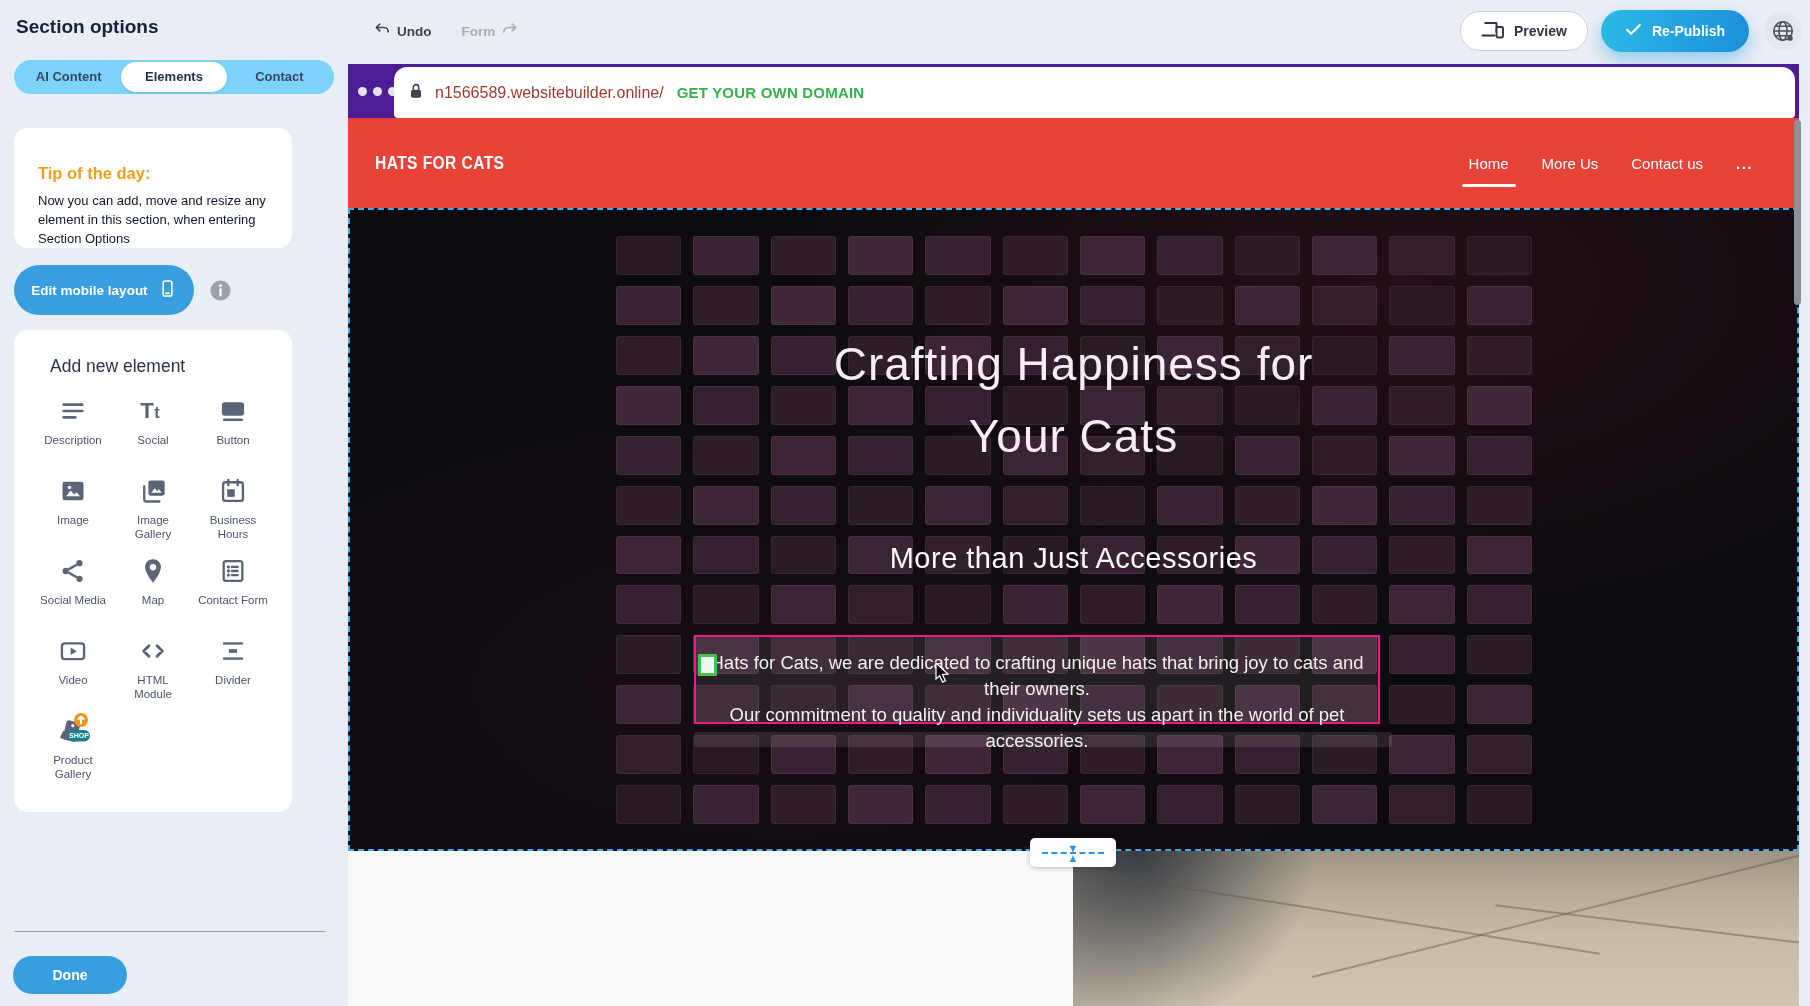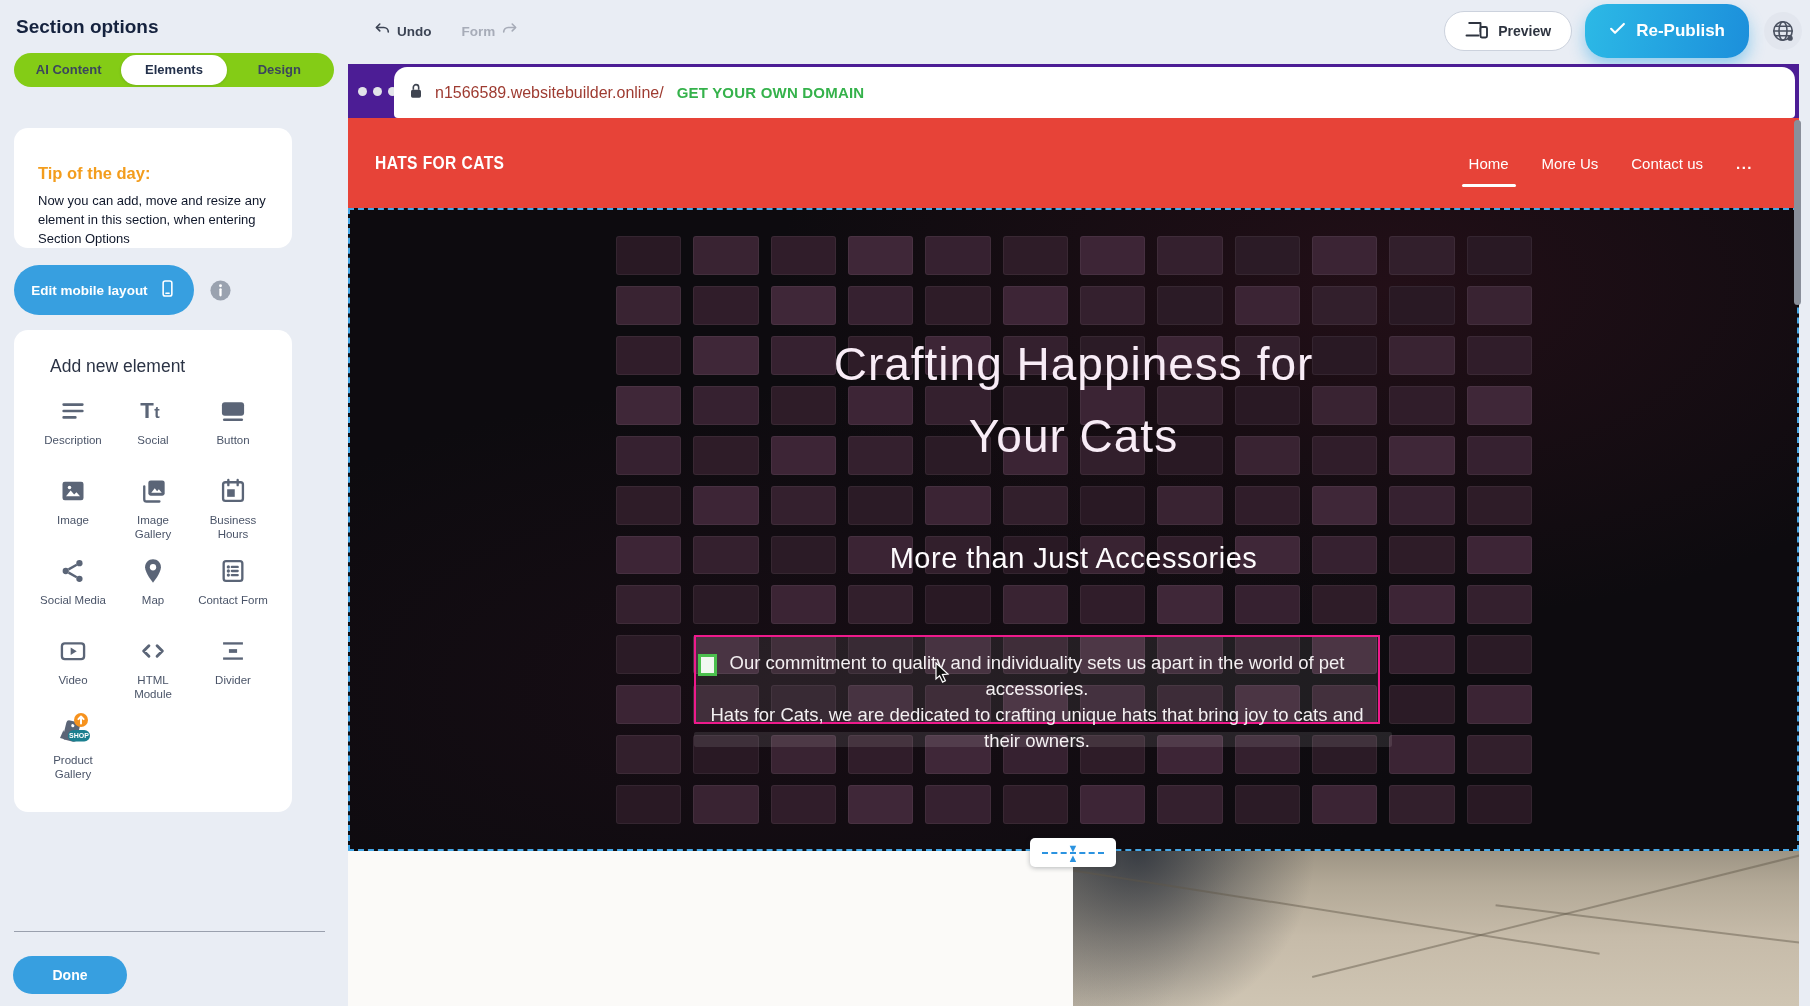--- a/index.html
+++ b/index.html
@@ -2,21 +2,21 @@
 <html><head>
 <meta charset="utf-8">
 <style>
   * { margin:0; padding:0; box-sizing:border-box; }
   html,body { width:1810px; height:1006px; overflow:hidden; }
   body { position:relative; background:#e9edf4; font-family:"Liberation Sans",sans-serif; color:#222; }
 
   
   .sidebar { position:absolute; left:0; top:0; width:348px; height:810px; background:#e9edf4; z-index:5; }
   .panel-title { position:absolute; left:16px; top:16px; font-size:19px; font-weight:bold; color:#15223e; }
-  .tabs { position:absolute; left:14px; top:53px; width:320px; height:34px; background:#84cc16; border-radius:17px; display:flex; padding:2px; }
+  .tabs { position:absolute; left:14px; top:60px; width:320px; height:34px; background:#7dd3fc; border-radius:17px; display:flex; padding:2px; }
   .tab { flex:1; text-align:center; font-size:13px; font-weight:bold; color:#3b465c; line-height:30px; border-radius:15px; cursor:pointer; }
   .tab.active { background:#fff; box-shadow:0 1px 3px rgba(30,40,70,.15); color:#23304a; }
   .card { position:absolute; left:14px; width:278px; background:#fff; border-radius:14px; }
   .tip-card { top:128px; height:120px; padding:36px 24px; }
   .tip-heading { font-size:16.5px; font-weight:bold; color:#f39d1d; margin-bottom:9px; }
   .tip-body { font-size:13px; line-height:1.45; color:#0f172a; width:252px; }
   .mobile-row { position:absolute; left:14px; top:265px; height:50px; display:flex; align-items:center; }
   .btn-blue { background:#379fe0; color:#fff; font-weight:bold; border:none; border-radius:25px; cursor:pointer; font-family:inherit; }
   .edit-mobile { width:180px; height:50px; font-size:13.5px; display:flex; align-items:center; justify-content:center; gap:10px; }
   .info-btn { margin-left:15px; width:23px; height:23px; border:none; background:transparent; cursor:pointer; }
@@ -30,21 +30,21 @@
   .el-label { margin-top:7px; font-size:11.5px; line-height:13.5px; color:#4a5468; text-align:center; }
   .side-divider { position:absolute; left:14px; top:931px; width:311px; height:0; border-top:1.5px solid #9aa0ad; }
   .done-btn { position:absolute; left:13px; top:956px; width:114px; height:38px; border-radius:19px; font-size:14px; }
 
   
   .topbar { position:absolute; left:348px; top:0; width:1462px; height:62px; display:flex; align-items:center; padding:0 8px 0 26px; }
   .undo-btn,.redo-btn { display:flex; align-items:center; gap:6px; background:none; border:none; font-family:inherit; font-size:13.5px; font-weight:bold; cursor:pointer; }
   .undo-btn { color:#3c4454; }
   .redo-btn { color:#a7acb8; margin-left:30px; }
   .preview-btn { margin-left:auto; display:flex; align-items:center; gap:9px; height:40px; padding:0 20px; background:#fff; border:1px solid #ccd2dd; border-radius:21px; font-family:inherit; font-size:14px; font-weight:bold; color:#2e3440; cursor:pointer; }
-  .republish-btn { margin-left:13px; display:flex; align-items:center; gap:10px; height:54px; padding:2px 24px; background:linear-gradient(100deg,#2cb9e6,#1c8fdb); border:none; border-radius:22px; font-family:inherit; font-size:17px; font-weight:bold; color:#fff; cursor:pointer; box-shadow:0 8px 16px rgba(44,166,228,.45); }
+  .republish-btn { margin-left:13px; display:flex; align-items:center; gap:10px; height:42px; padding:2px 24px; background:linear-gradient(100deg,#2cb9e6,#1c8fdb); border:none; border-radius:22px; font-family:inherit; font-size:14px; font-weight:bold; color:#fff; cursor:pointer; box-shadow:0 8px 16px rgba(44,166,228,.45); }
   .globe-btn { margin-left:15px; width:38px; height:38px; border-radius:50%; background:#e2e6ee; border:none; display:flex; align-items:center; justify-content:center; cursor:pointer; }
 
   
   .chrome { position:absolute; left:348px; top:64px; width:1451px; height:54px; background:#4c1d95; }
   .chrome-pill { position:absolute; left:46px; right:4px; top:3px; bottom:0; background:#fff; border-radius:13px 13px 4px 4px; display:flex; align-items:center; padding-left:14px; }
   .chrome-dots { position:absolute; left:10px; top:0; height:54px; display:flex; align-items:center; gap:6px; }
   .chrome-dots i { width:9px; height:9px; border-radius:50%; background:#e2e4e9; }
   .url-text { margin-left:11px; font-size:16px; color:#9e3b31; }
   .domain-link { margin-left:13px; font-size:15px; font-weight:bold; color:#35b24b; letter-spacing:.2px; cursor:pointer; }
 
@@ -89,21 +89,21 @@
   .scroll-thumb { position:absolute; left:1794px; top:120px; width:7px; height:185px; background:#8a8f9a; border-radius:4px; z-index:20; cursor:grab; }
 </style>
 </head>
 <body>
 
 <aside class="sidebar">
   <div class="panel-title">Section options</div>
   <div class="tabs">
       <div class="tab">AI Content</div>
       <div class="tab active">Elements</div>
-      <div class="tab">Design</div>
+      <div class="tab">Contact</div>
     </div>
 
   <div class="card tip-card">
     <div class="tip-heading">Tip of the day:</div>
     <div class="tip-body">Now you can add, move and resize any element in this section, when entering Section Options</div>
   </div>
 
   <div class="mobile-row">
     <button class="btn-blue edit-mobile">
       <span>Edit mobile layout</span>
@@ -490,22 +490,22 @@
       </div>
     <div class="hero-title">
       <div>Crafting Happiness for</div>
       <div>Your Cats</div>
     </div>
     <div class="hero-subtitle">More than Just Accessories</div>
 
     <div class="text-element">
       <div class="element-handle"></div>
       <div class="text-body">
+        <div>Hats for Cats, we are dedicated to crafting unique hats that bring joy to cats and their owners.</div>
         <div>Our commitment to quality and individuality sets us apart in the world of pet accessories.</div>
-        <div>Hats for Cats, we are dedicated to crafting unique hats that bring joy to cats and their owners.</div>
       </div>
     </div>
     <div class="ghost-strip"></div>
 
     <div class="cursor">
       <svg width="18" height="22" viewBox="0 0 18 22">
           <path d="M2 1l12 11-5.6.6 3 6.2-2.8 1.3-3-6.3L2 17z" fill="#111" stroke="#fff" stroke-width="1.2"></path>
         </svg>
     </div>
   </section>

